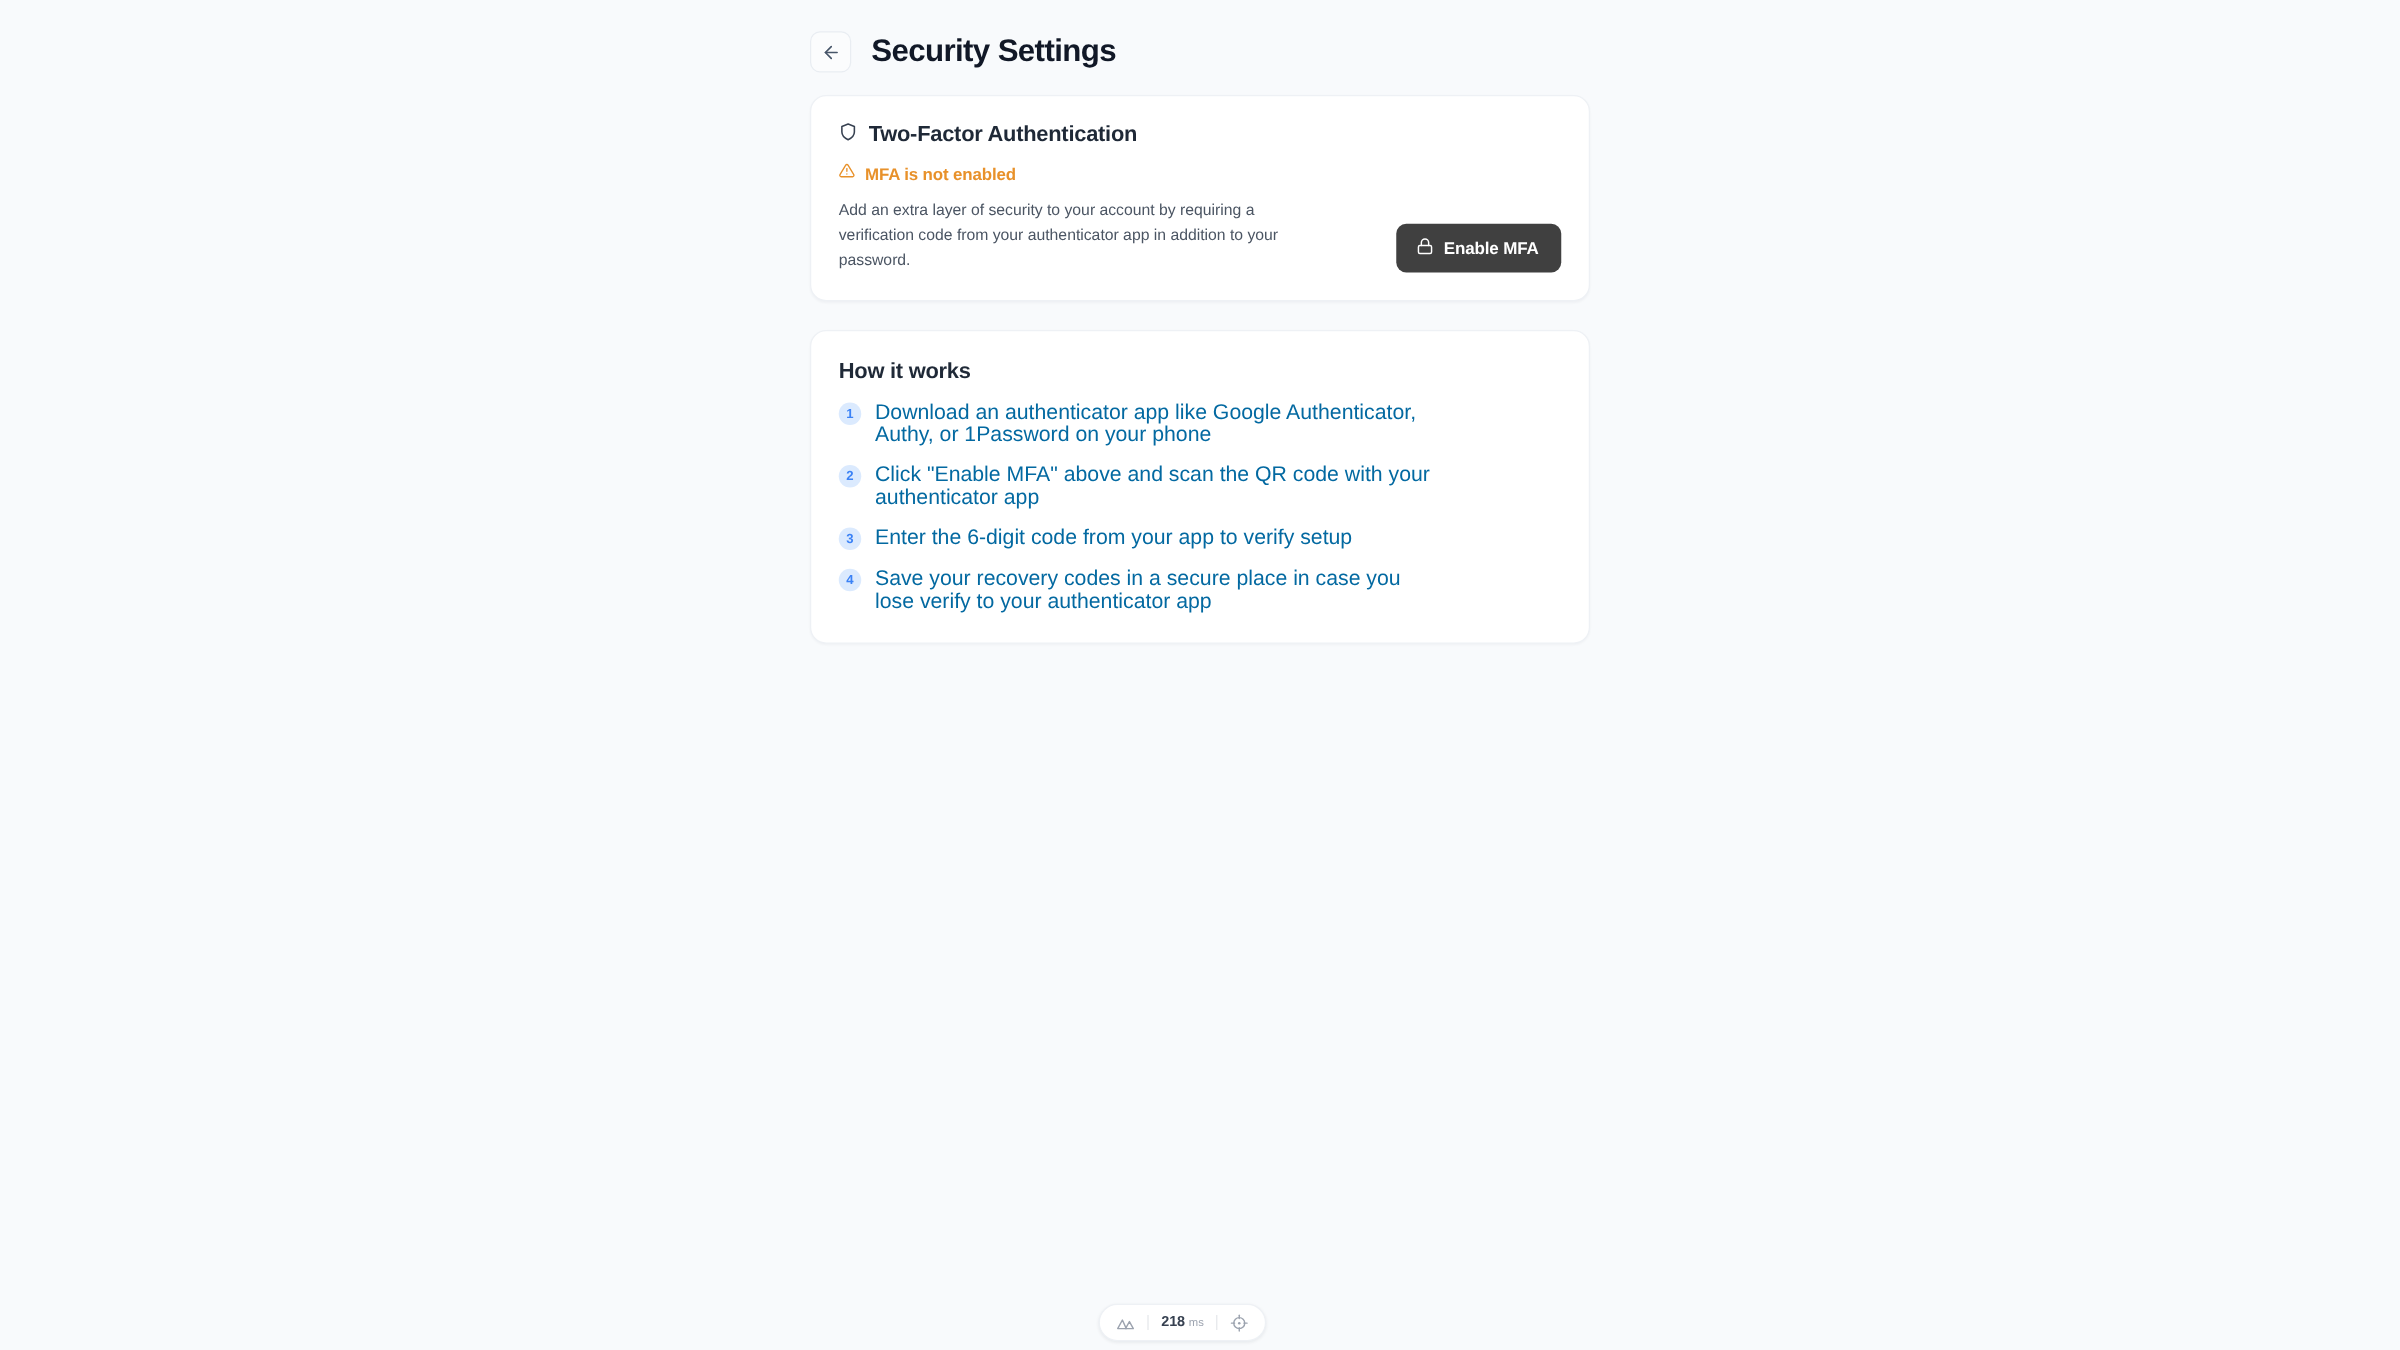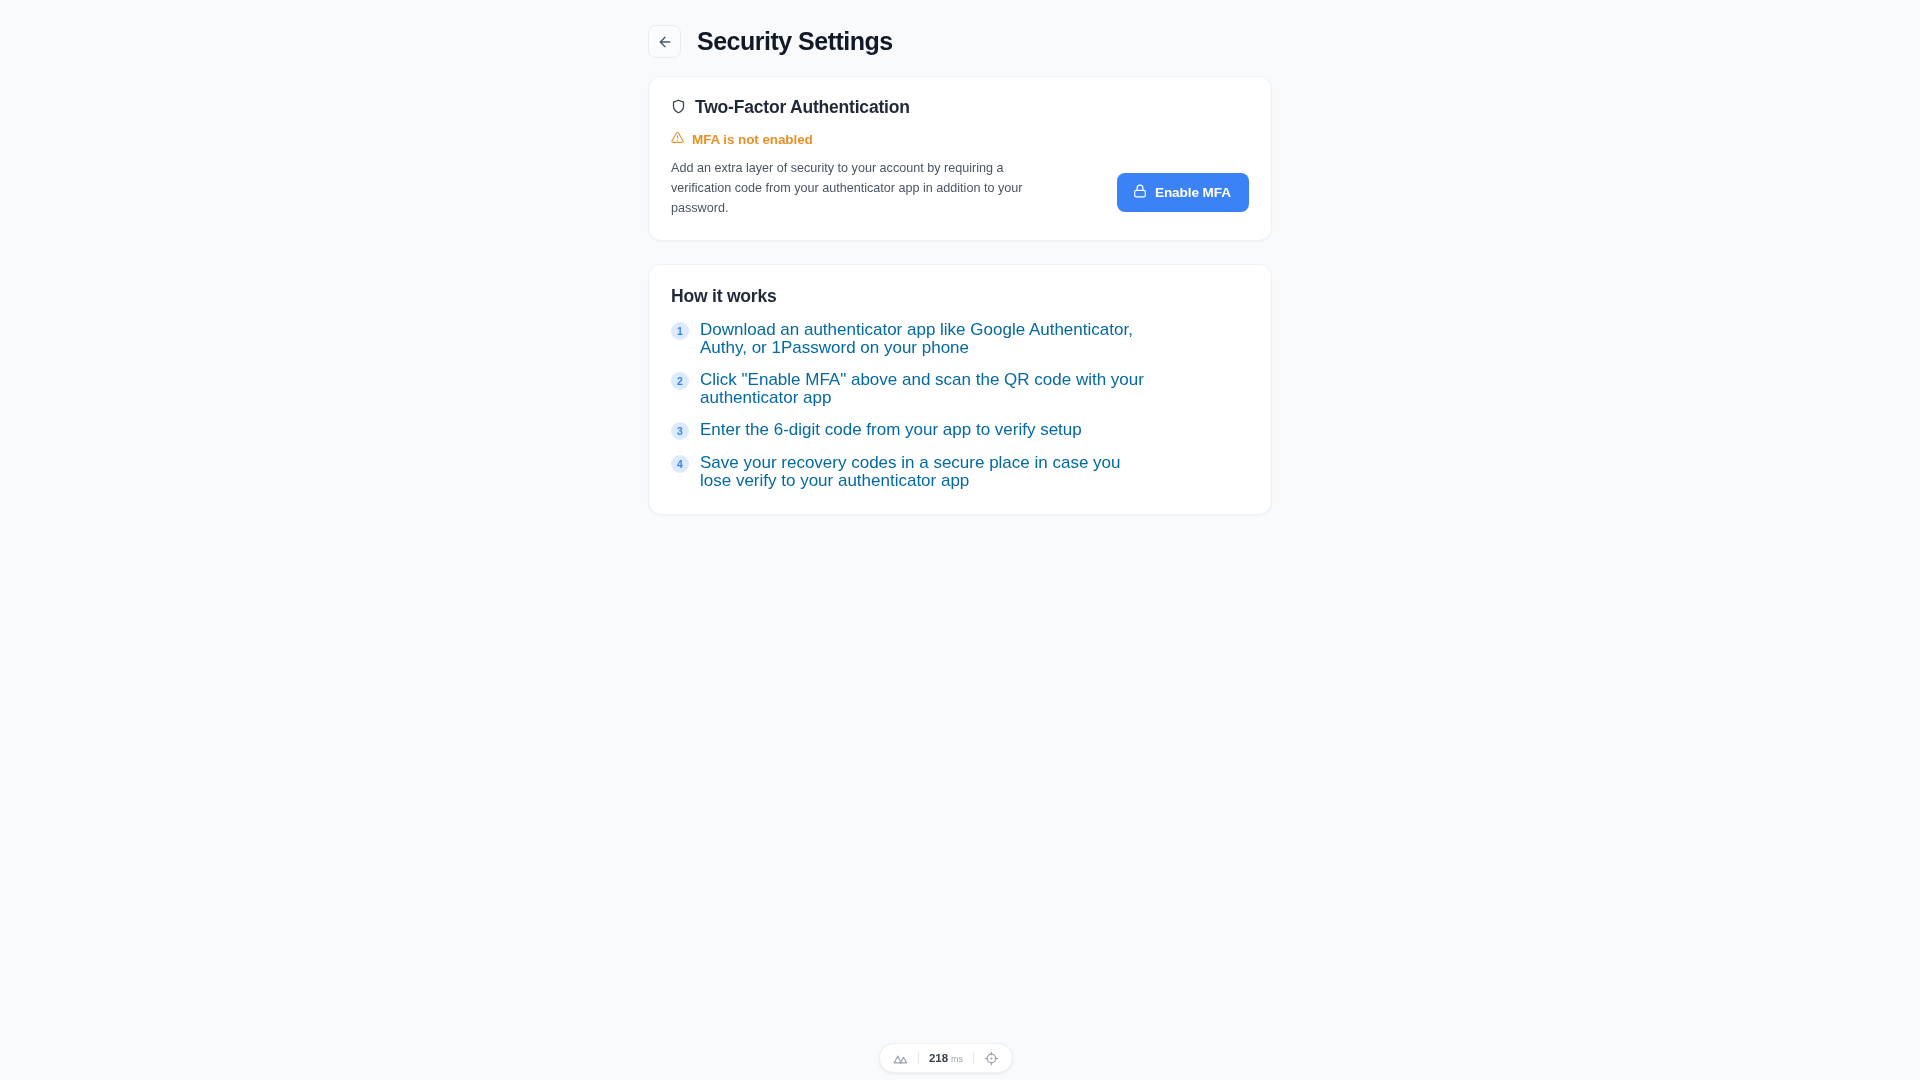--- a/index.html
+++ b/index.html
@@ -69,21 +69,21 @@
     box-shadow: 0 1px 2px rgba(16,24,40,0.04);
   }
 
   .card-mfa {
     padding: 20px 22px 22px 22px;
     margin-bottom: 23px;
   }
 
   .card-title-row {
     display: flex;
-    align-items: flex-end;
+    align-items: center;
     gap: 9px;
     margin-bottom: 12px;
   }
 
   .card-title {
     font-size: 17.5px;
     font-weight: bold;
     color: #1f2937;
     letter-spacing: -0.2px;
   }
@@ -97,38 +97,38 @@
 
   .status-text {
     font-size: 13.5px;
     font-weight: bold;
     color: #e8912a;
     letter-spacing: -0.1px;
   }
 
   .mfa-body {
     display: flex;
-    align-items: center;
+    align-items: flex-end;
     justify-content: space-between;
     gap: 24px;
   }
 
   .mfa-desc {
     font-size: 12.6px;
     line-height: 20px;
     color: #4b5563;
     max-width: 368px;
   }
 
   .enable-btn {
     flex: none;
     display: inline-flex;
     align-items: center;
     gap: 8px;
-    background: #3b82f6;
+    background: #404040;
     color: #ffffff;
     border: none;
     border-radius: 8px;
     padding: 11px 18px 11px 16px;
     font-size: 13.6px;
     font-weight: bold;
     font-family: "Liberation Sans", sans-serif;
     cursor: pointer;
     letter-spacing: -0.1px;
     margin-top: 8px;

